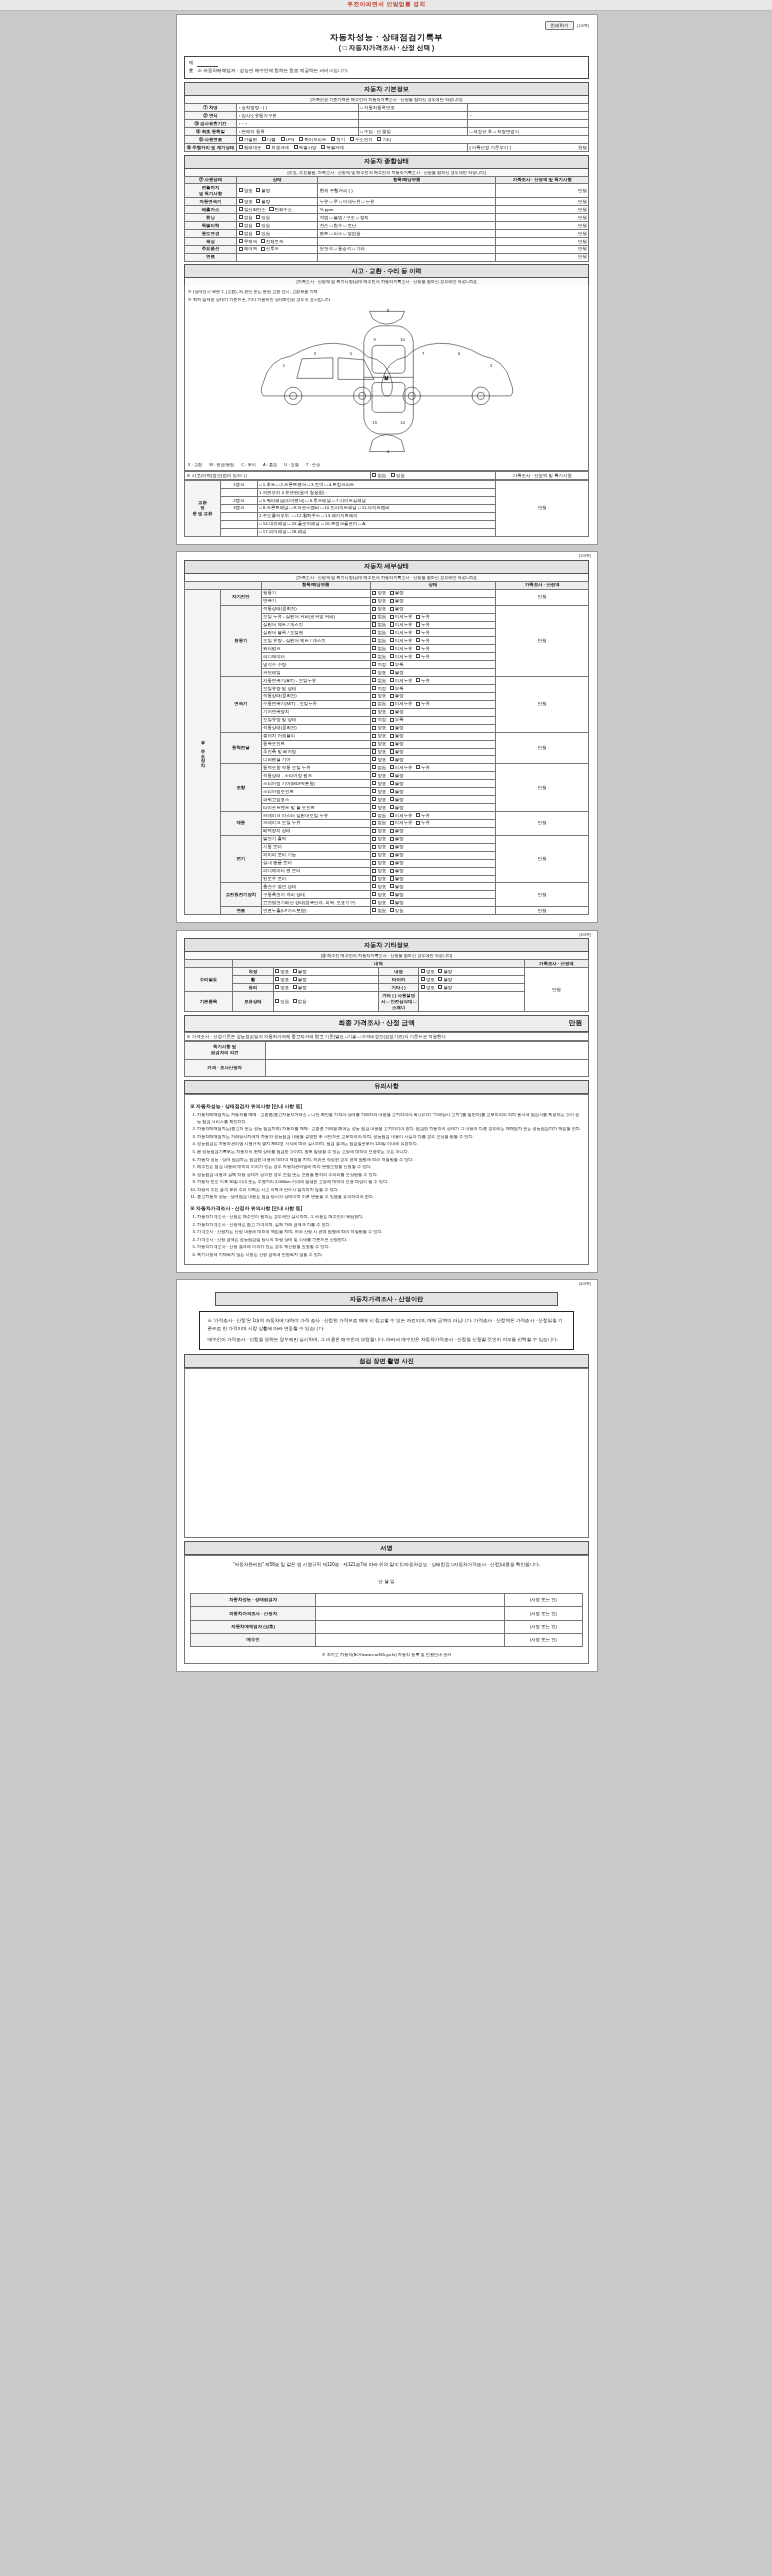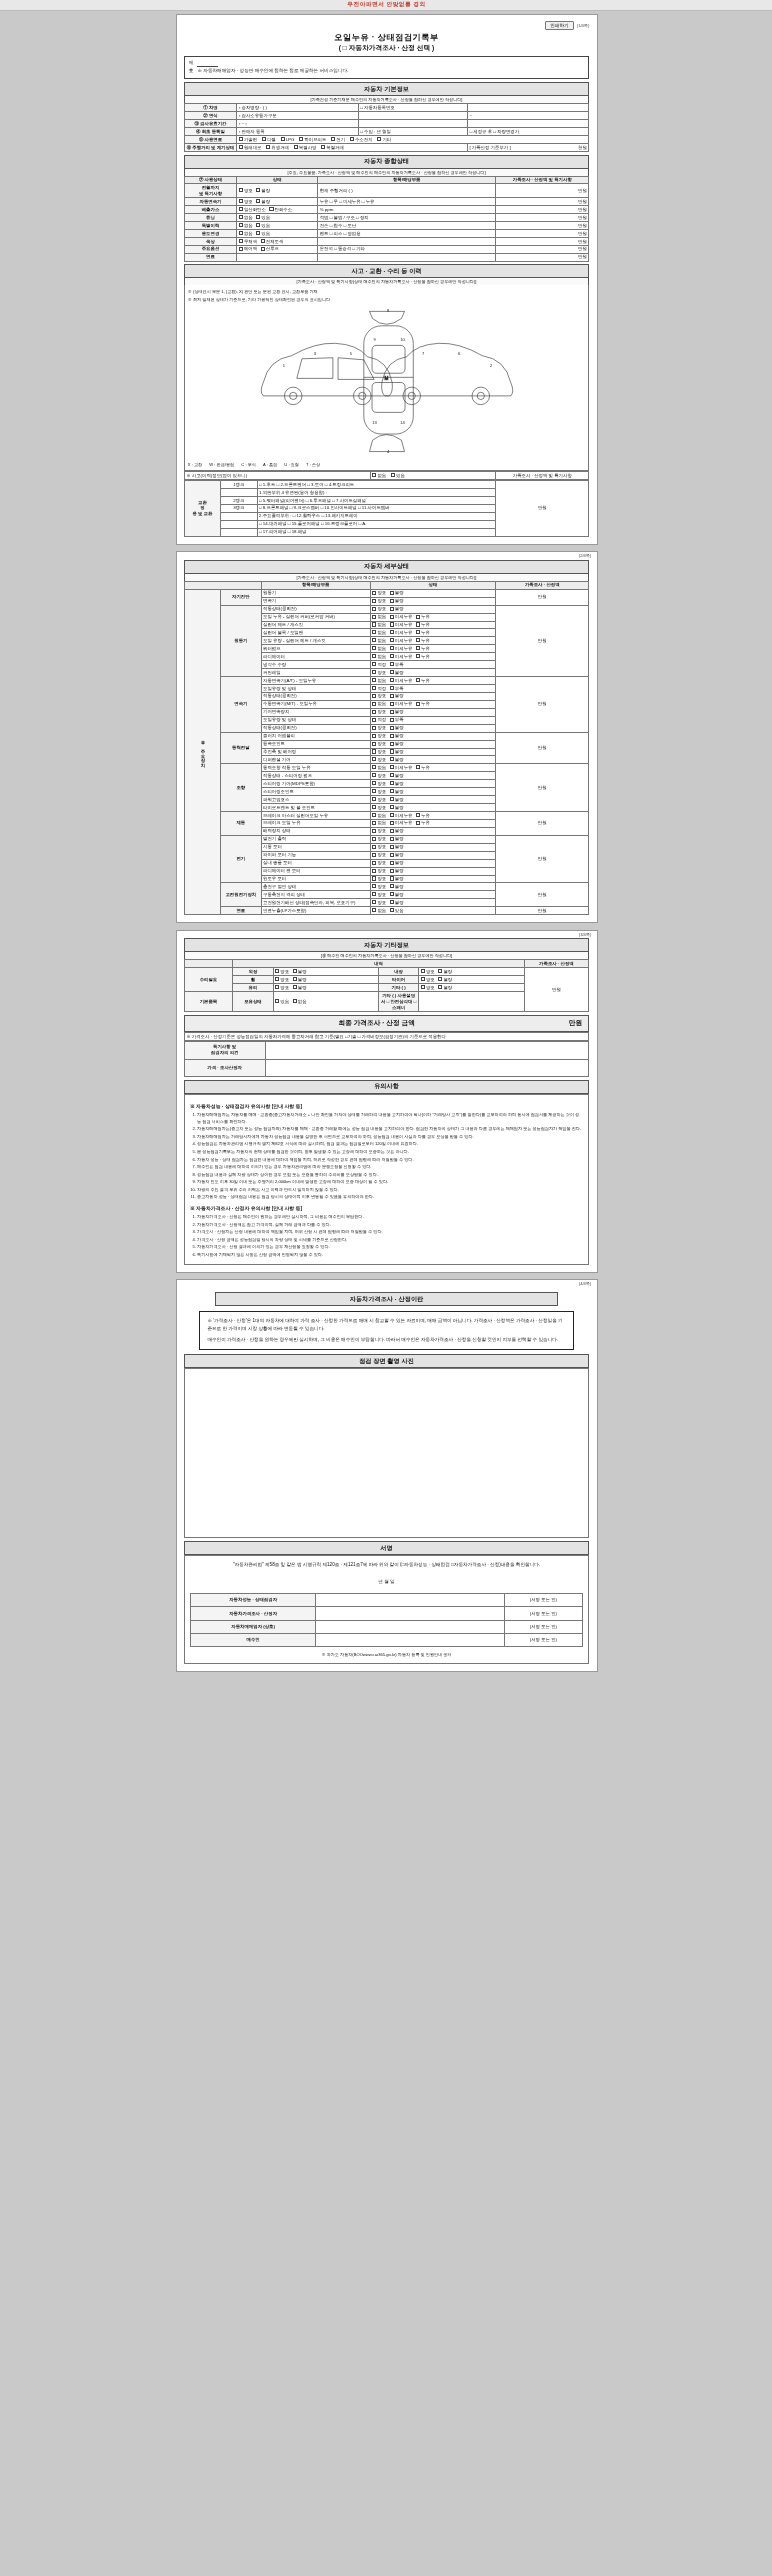--- a/index.html
+++ b/index.html
@@ -74,21 +74,21 @@
   <div class="topbar">
     <span class="t">우전아파면서 안맞없를 경외</span>
   </div>
 
   <div class="sheet">
     <div class="hdrrow">
       <button class="btn-print">인쇄하기</button>
       <span class="pgno" style="position:static">(1/4쪽)</span>
     </div>
 
-    <div class="title-main">오일누유 · 상태점검기록부</div>
+    <div class="title-main">자동차성능 · 상태점검기록부</div>
     <div class="title-sub">
       <span>(  □ 자동차가격조사 · 산정 선택  )</span>
     </div>
 
     <div class="declare">
       <div class="lineA">
         <span>제</span>
         <span class="ul"></span>
       </div>
       <div class="lineA" style="margin-top:1.5px;">

